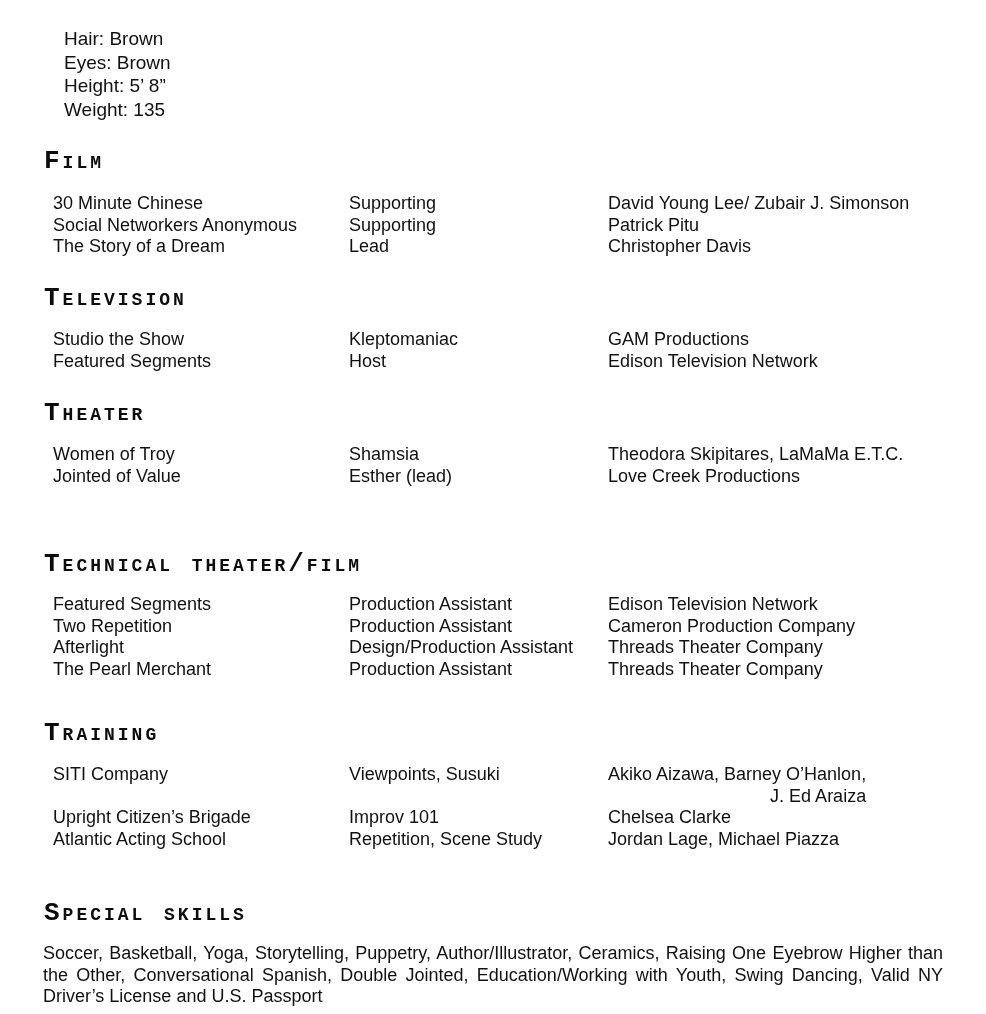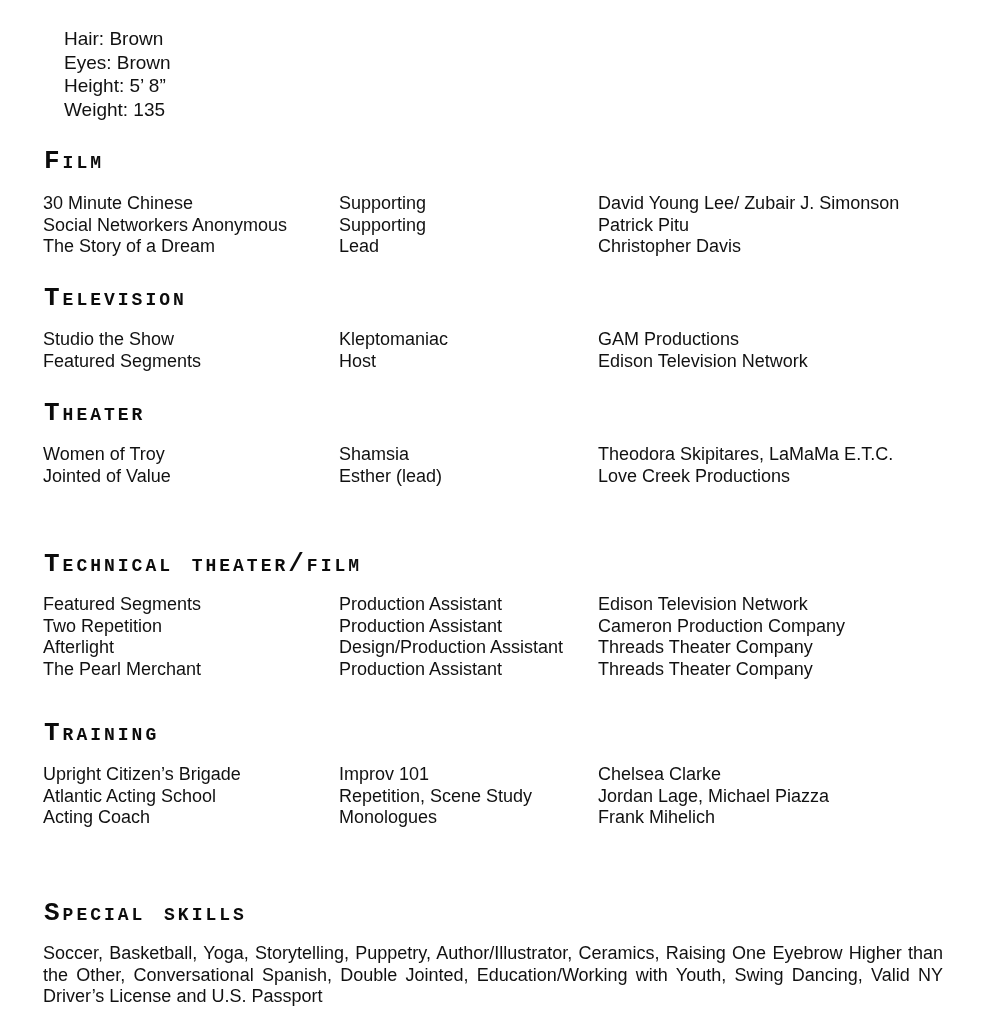--- a/index.html
+++ b/index.html
@@ -12,21 +12,21 @@
     .stats div { white-space: nowrap; }
     .heading {
       position: absolute; left: 44px;
       font-family: Liberation Mono, monospace; font-weight: bold;
       font-variant: small-caps; text-transform: lowercase;
       letter-spacing: 3px; font-size: 26px; line-height: 30px; color: #0c0c0c;
       white-space: nowrap;
     }
     .heading::first-letter { text-transform: uppercase; }
     .rows { position: absolute; left: 43px; width: 920px; }
-    .row { position: relative; height: 21.6px; line-height: 21.6px; white-space: nowrap; }
+    .row { position: relative; height: 21.6px; line-height: 21.6px; white-space: nowrap; margin-left: 10px; }
     .row.tall { height: 43.2px; }
     .c1 { position: absolute; left: 0; }
     .c2 { position: absolute; left: 296px; }
     .c3 { position: absolute; left: 555px; }
     .c3 div { line-height: 21.6px; text-align: right; }
     .skills {
       position: absolute; left: 43px; top: 943px; width: 900px;
       line-height: 21.6px; text-align: justify; text-align-last: left;
     }
   </style>
@@ -128,37 +128,38 @@
       <span class="c1">The Pearl Merchant</span>
       <span class="c2">Production Assistant</span>
       <span class="c3">
         <div>Threads Theater Company</div>
       </span>
     </div>
   </div>
 
 <div class="heading" style="top:718px">Training</div>
 <div class="rows" style="top:764px">
+    <div class="row tall">
+      <span class="c1">SITI Company</span>
+      <span class="c2">Viewpoints, Susuki</span>
+      <span class="c3">
+        <div>Akiko Aizawa, Barney O’Hanlon,</div>
+        <div>J. Ed Araiza</div>
+      </span>
+    </div>
     <div class="row">
       <span class="c1">Upright Citizen’s Brigade</span>
       <span class="c2">Improv 101</span>
       <span class="c3">
         <div>Chelsea Clarke</div>
       </span>
     </div>
     <div class="row">
       <span class="c1">Atlantic Acting School</span>
       <span class="c2">Repetition, Scene Study</span>
       <span class="c3">
         <div>Jordan Lage, Michael Piazza</div>
       </span>
     </div>
-    <div class="row">
-      <span class="c1">Acting Coach</span>
-      <span class="c2">Monologues</span>
-      <span class="c3">
-        <div>Frank Mihelich</div>
-      </span>
-    </div>
   </div>
 
 <div class="heading" style="top:898px">Special Skills</div>
 <div class="skills">Soccer, Basketball, Yoga, Storytelling, Puppetry, Author/Illustrator, Ceramics, Raising One Eyebrow Higher than the Other, Conversational Spanish, Double Jointed, Education/Working with Youth, Swing Dancing, Valid NY Driver’s License and U.S. Passport</div>
 
 </body></html>

